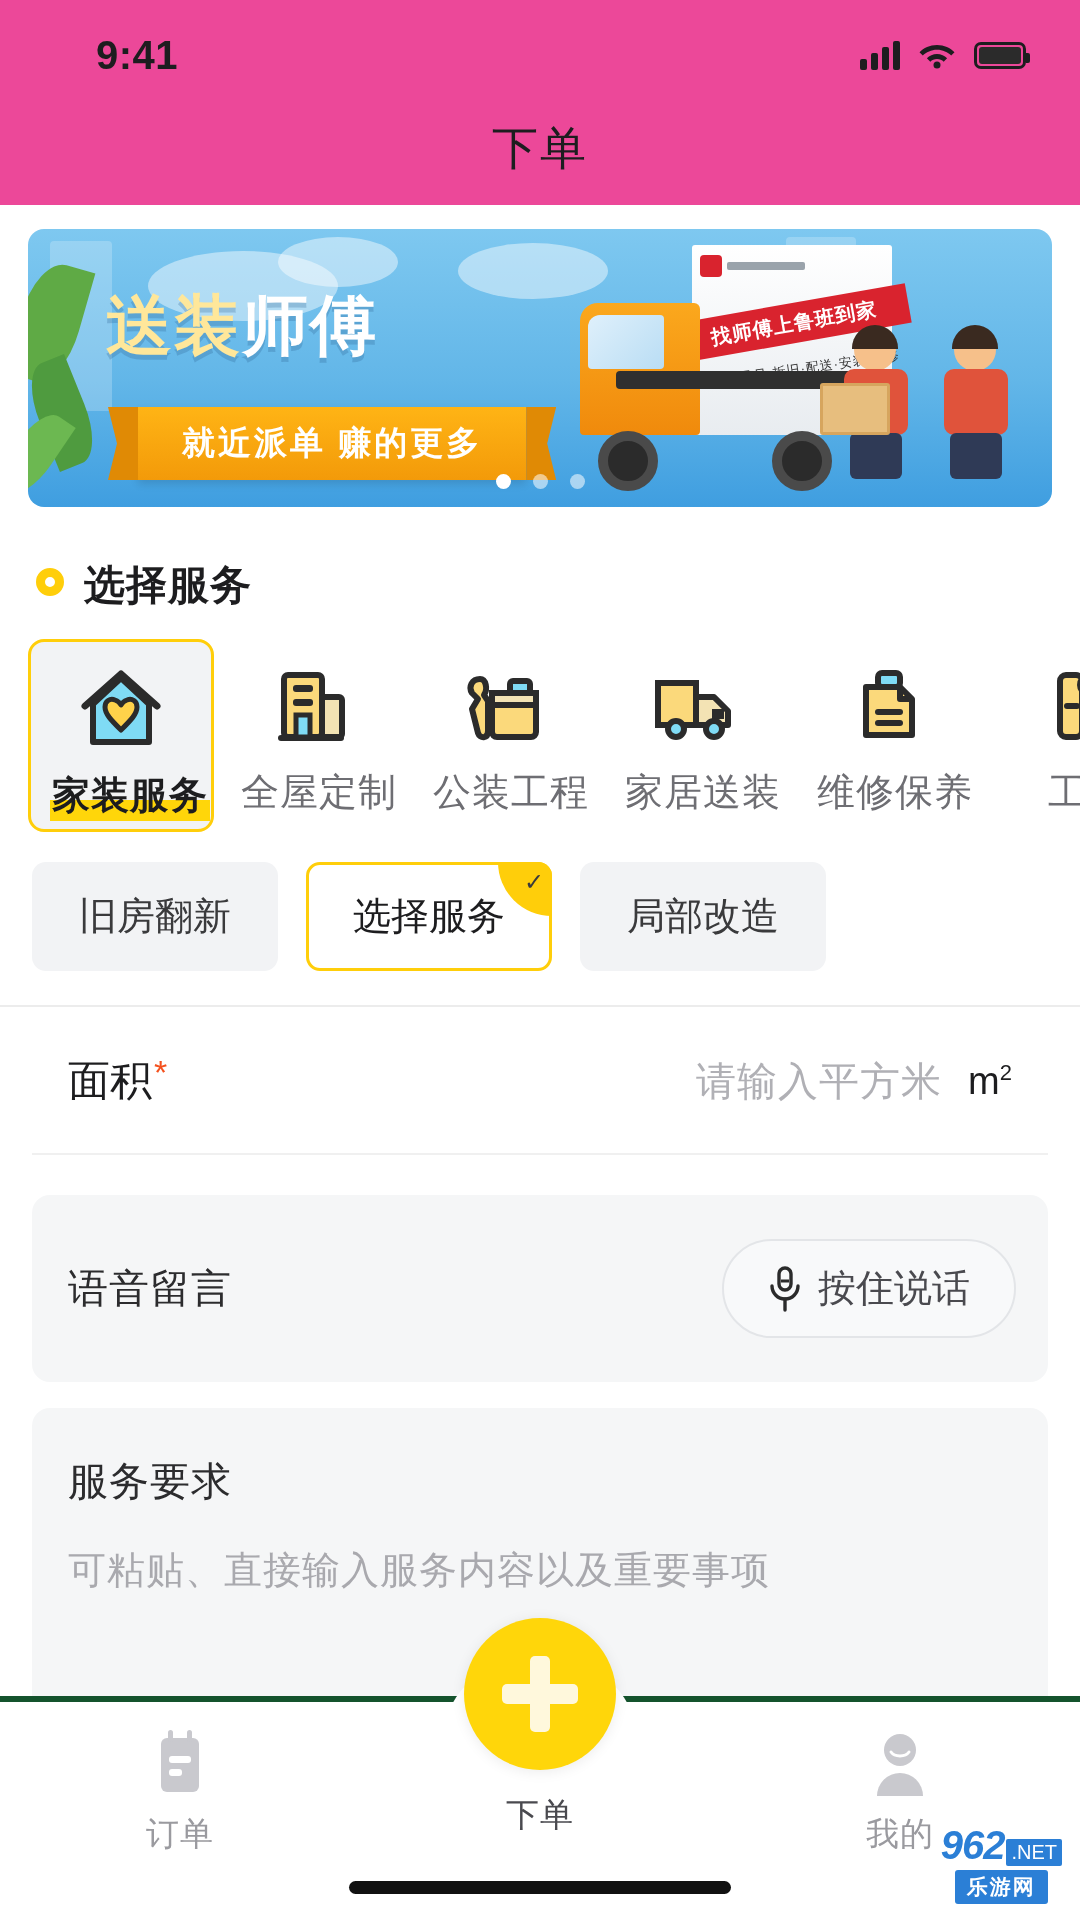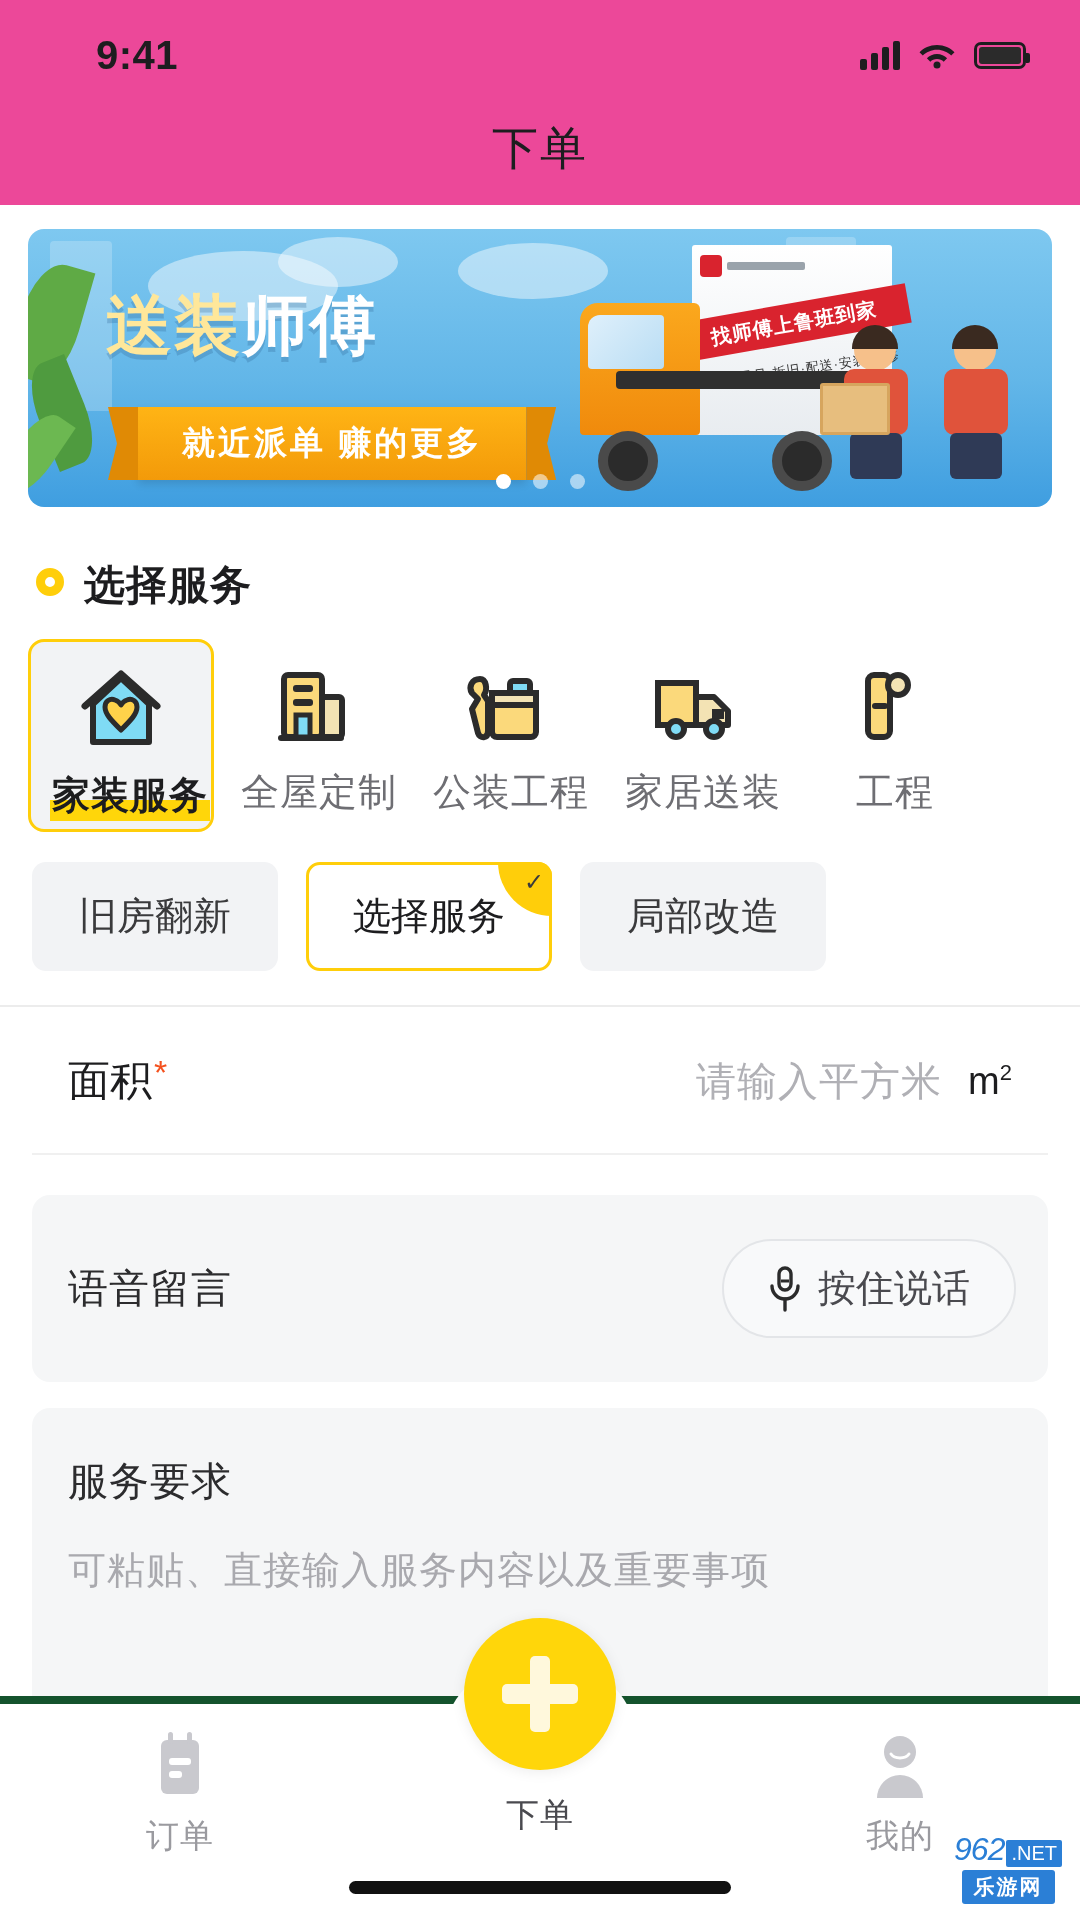--- a/index.html
+++ b/index.html
@@ -263,21 +263,21 @@
     margin:26px 32px 0 32px;
     padding:46px 36px 0 36px;
     height:322px;
   }
   .req-title { font-size:40px; color:#2c2c2e; font-weight:500; letter-spacing:1px; }
   .req-ph { font-size:38px; color:#a9a9ae; margin-top:36px; letter-spacing:1px; }
 
   
   .tabbar {
     position:absolute; left:0; bottom:0; width:1080px; height:224px;
-    background:#ffffff; border-top:8px solid #14532d;
+    background:#ffffff; border-top:6px solid #14532d;
     display:flex; align-items:flex-start; justify-content:space-around;
     padding-top:28px;
   }
   .tabbar::before{
     content:""; position:absolute; left:50%; transform:translateX(-50%);
     top:-42px; width:196px; height:84px; background:#ffffff;
     border-radius:98px 98px 0 0;
   }
   .tab {
     width:240px; display:flex; flex-direction:column; align-items:center; gap:14px;
@@ -307,21 +307,21 @@
     position:absolute; left:50%; transform:translateX(-50%); bottom:26px;
     width:382px; height:13px; border-radius:8px; background:#111;
   }
   .watermark {
     position:absolute; right:18px; bottom:16px;
     display:flex; flex-direction:column; align-items:center;
     z-index:9;
   }
   .wm-top { display:flex; align-items:baseline; }
   .wm-962 {
-    font-size:32px; font-weight:400; color:#2b7fd6;
+    font-size:40px; font-weight:700; color:#2b7fd6;
     font-style:italic; letter-spacing:-1px;
   }
   .wm-net {
     font-size:20px; font-weight:400; color:#ffffff; background:#2b7fd6;
     padding:2px 5px; margin-left:2px; border-radius:2px;
   }
   .wm-cn {
     font-size:21px; font-weight:700; color:#ffffff; background:#2b7fd6;
     padding:3px 12px; border-radius:3px; letter-spacing:2px; margin-top:2px;
   }
@@ -460,20 +460,32 @@
         <rect x="12" y="26" width="38" height="42" fill="#FBD97B" stroke="#2b2b2b" stroke-width="6"></rect>
         <path d="M50 40 L68 40 L82 54 L82 68 L50 68 Z" fill="#F3E3B4" stroke="#2b2b2b" stroke-width="6" stroke-linejoin="round"></path>
         <rect x="66" y="52" width="12" height="10" fill="#2b2b2b"></rect>
         <circle cx="30" cy="72" r="8" fill="#7FDBF5" stroke="#2b2b2b" stroke-width="6"></circle>
         <circle cx="68" cy="72" r="8" fill="#7FDBF5" stroke="#2b2b2b" stroke-width="6"></circle>
       </svg>
     </div>
     <div class="lbl">家居送装</div>
   </div>
 
+  <div class="cat">
+    <div class="ico">
+      <svg viewBox="0 0 96 96" width="96" height="96">
+        <path d="M28 30 L62 30 L74 42 L74 78 L28 78 Z" fill="#FBD97B" stroke="#2b2b2b" stroke-width="6" stroke-linejoin="round"></path>
+        <path d="M62 30 L62 42 L74 42" fill="none" stroke="#2b2b2b" stroke-width="6" stroke-linejoin="round"></path>
+        <rect x="40" y="16" width="22" height="14" rx="4" fill="#7FDBF5" stroke="#2b2b2b" stroke-width="6"></rect>
+        <rect x="37" y="52" width="28" height="6" rx="3" fill="#2b2b2b"></rect>
+        <rect x="37" y="63" width="28" height="6" rx="3" fill="#2b2b2b"></rect>
+      </svg>
+    </div>
+    <div class="lbl">维修保养</div>
+  </div>
 
   <div class="cat">
     <div class="ico">
       <svg viewBox="0 0 96 96" width="96" height="96">
         <rect x="30" y="18" width="22" height="62" rx="6" fill="#FBD97B" stroke="#2b2b2b" stroke-width="6"></rect>
         <circle cx="60" cy="28" r="10" fill="#F3E3B4" stroke="#2b2b2b" stroke-width="6"></circle>
         <rect x="34" y="46" width="16" height="6" rx="3" fill="#2b2b2b"></rect>
       </svg>
     </div>
     <div class="lbl">工程</div>

